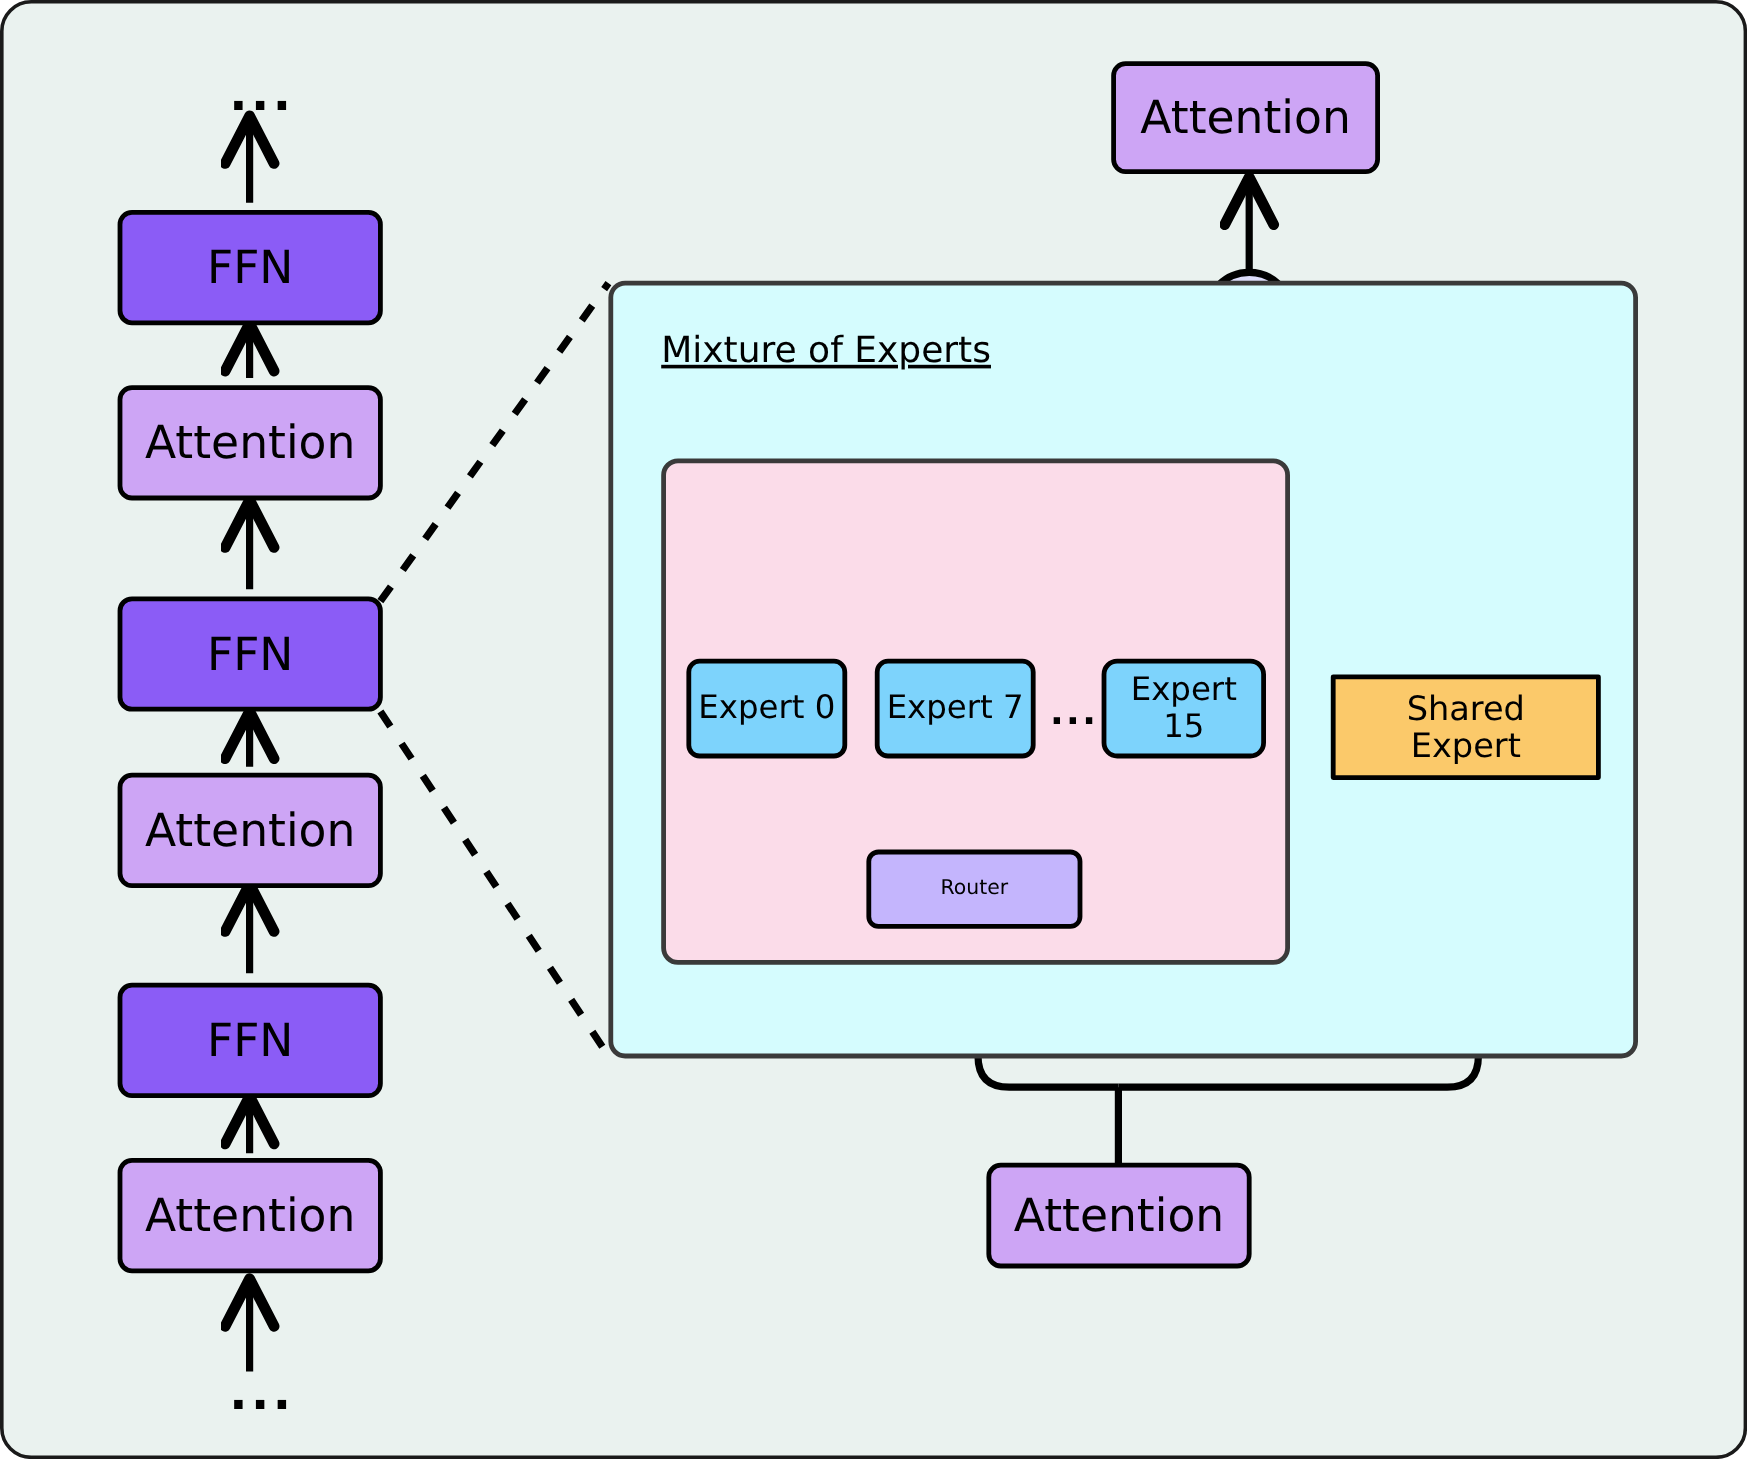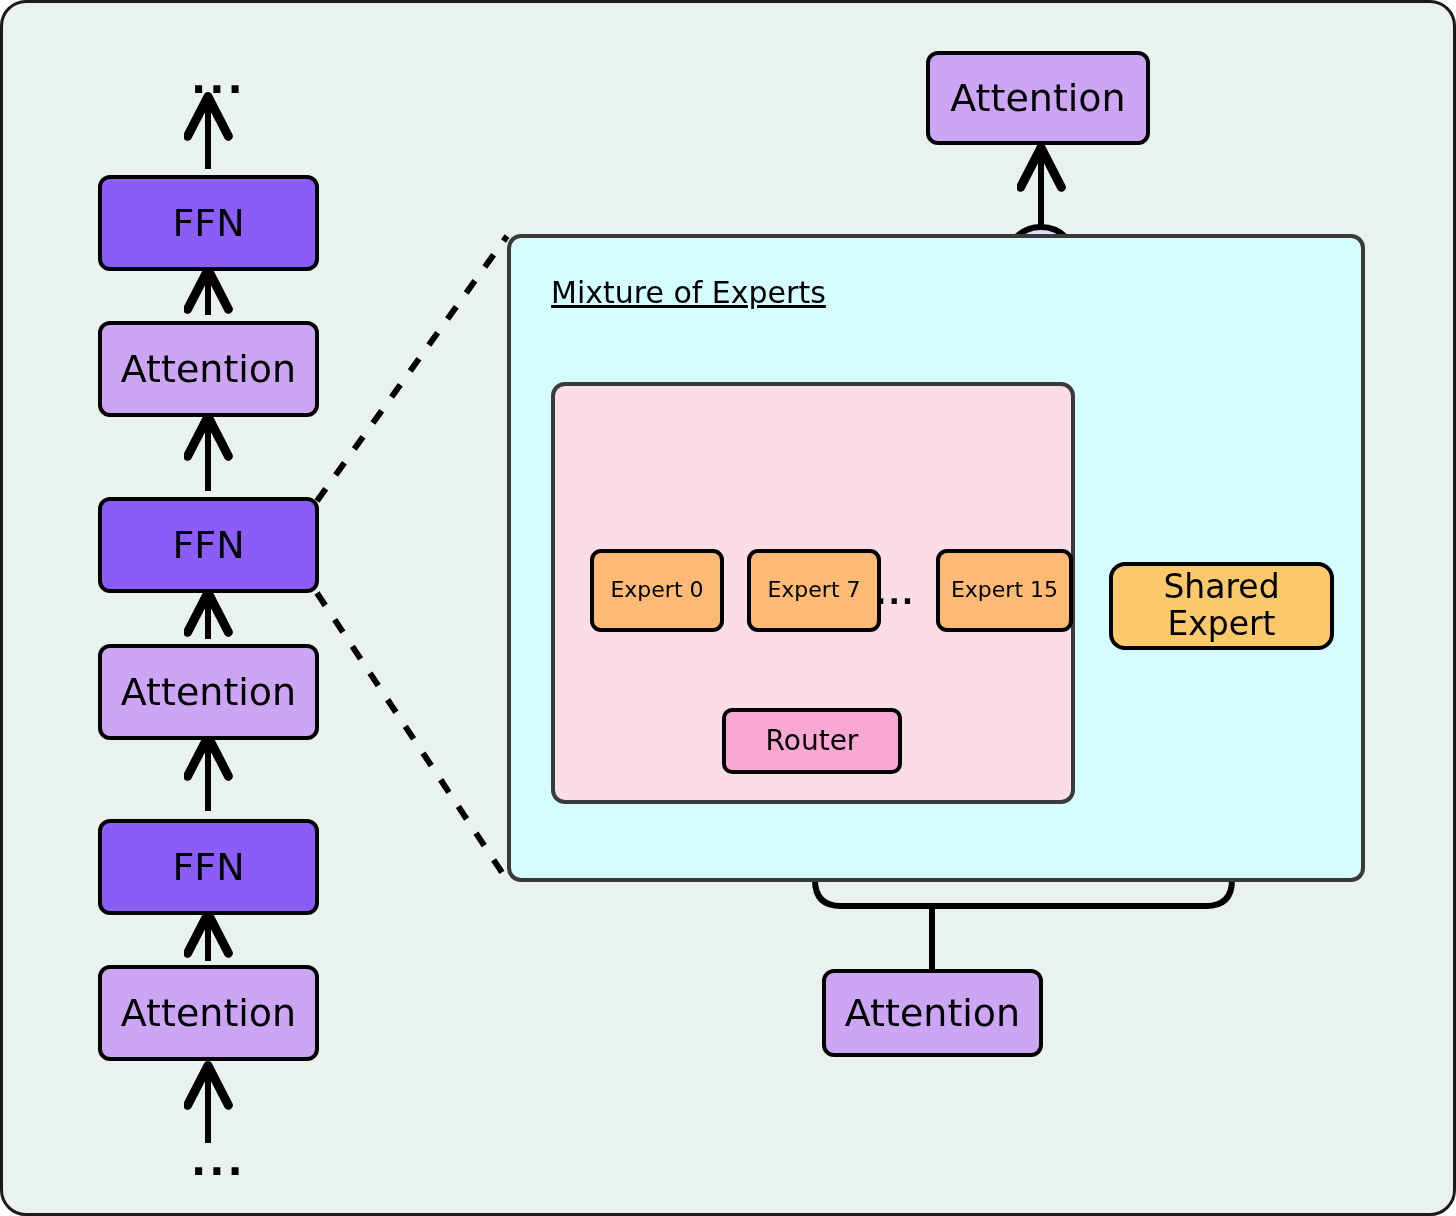--- a/index.html
+++ b/index.html
@@ -37,23 +37,23 @@
     border: 4px solid #000000;
     border-radius: 12px;
     color: #000000;
     font-size: 38px;
     line-height: 1.12;
     z-index: 4;
     white-space: pre-line;
   }
   .node.ffn      { background: #8b5cf6; }
   .node.attn     { background: #cda5f5; }
-  .node.expert   { background: #fdba74; border-width: 4px; border-radius: 11px; font-size: 22px; margin-left: 18px; }
-  .node.router   { background: #f9a8d4; font-size: 28px; border-radius: 10px; }
-  .node.shared   { background: #fbc96a; font-size: 33px; border-radius: 16px; }
+  .node.expert   { background: #7dd3fc; border-width: 4px; border-radius: 11px; font-size: 27px; }
+  .node.router   { background: #c4b5fd; font-size: 17px; border-radius: 10px; }
+  .node.shared   { background: #fbc96a; font-size: 28px; border-radius: 2px; }
 
   
   .panel {
     position: absolute;
     box-sizing: border-box;
     border: 4px solid #3a3a3a;
     border-radius: 14px;
     z-index: 1;
   }
   .panel.moe    { background: #d5fcfe; }
@@ -176,21 +176,21 @@
 
   <div class="panel routed" style="left:548px; top:379px; width:524px; height:422px;"></div>
 
 
   <div class="node expert" style="left:569px; top:546px; width:134px; height:83px;">Expert 0</div>
 
   <div class="node expert" style="left:726px; top:546px; width:134px; height:83px;">Expert 7</div>
 
   <div class="dots small" style="left:872px; top:576px; z-index:5;">...</div>
 
-  <div class="node expert" style="left:915px; top:546px; width:137px; height:83px;">Expert 15</div>
+  <div class="node expert" style="left:915px; top:546px; width:137px; height:83px;border-radius:13px;">Expert 15</div>
 
   <div class="node router" style="left:719px; top:705px; width:180px; height:66px;">Router</div>
 
   <div class="node shared" style="left:1106px; top:559px; width:225px; height:88px;">Shared
 Expert</div>
 
   <div class="node attn" style="left:923px; top:48px; width:224px; height:94px;">Attention</div>
 
   <div class="node attn" style="left:819px; top:966px; width:221px; height:88px;">Attention</div>
 

